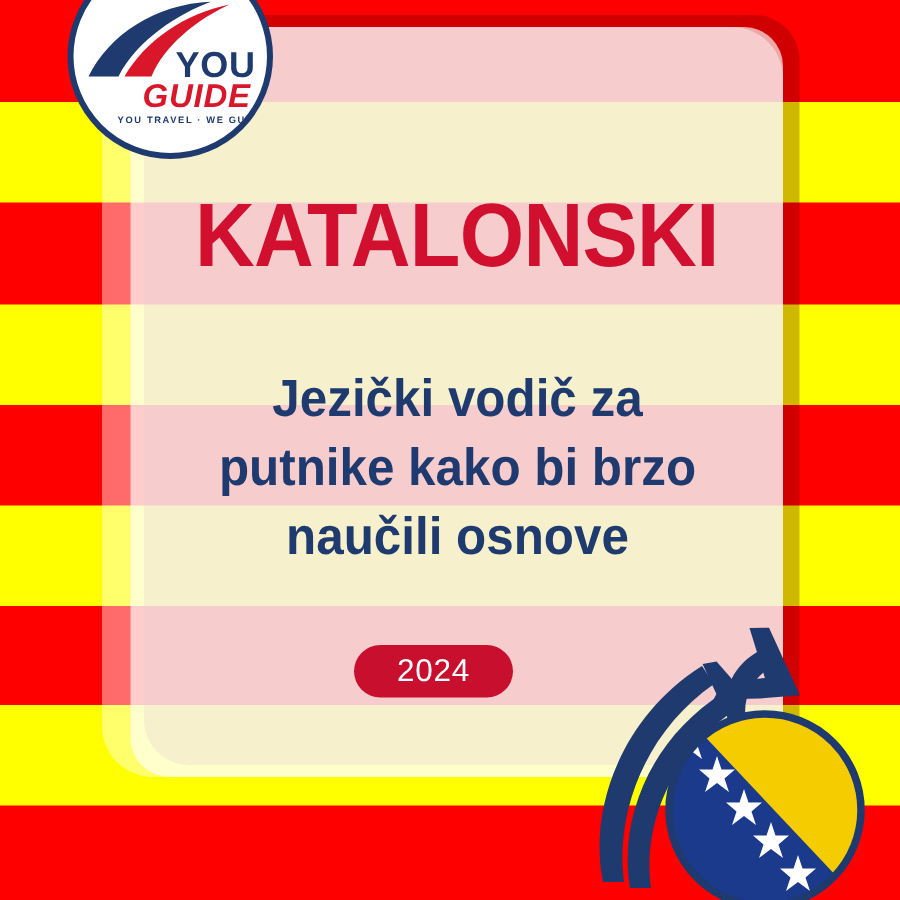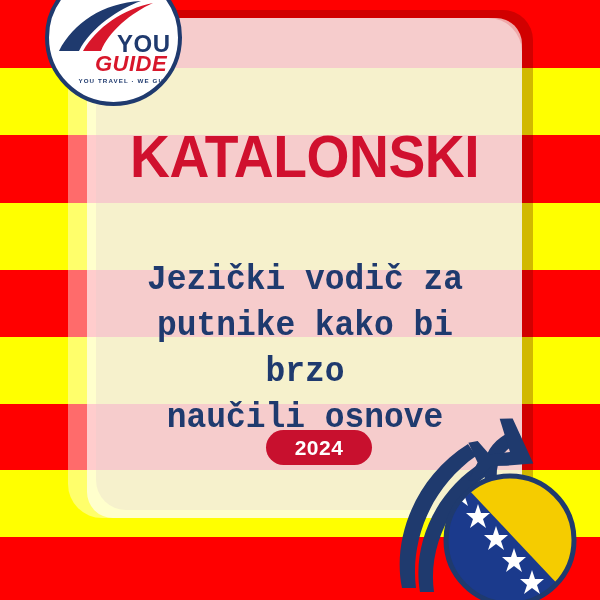--- a/index.html
+++ b/index.html
@@ -134,43 +134,43 @@
     letter-spacing: -0.5px;
     transform: scaleX(0.92);
     font-family: "Liberation Sans Narrow", "Liberation Sans", sans-serif;
     white-space: nowrap;
   }
 
   
   .subtitle {
     position: absolute;
     left: 100px;
-    top: 257px;
+    top: 243px;
     width: 410px;
     text-align: center;
     color: #1f3a6e;
     font-size: 35px;
     font-weight: bold;
     line-height: 46px;
-    font-family: Liberation Mono, monospace;
+    font-family: Liberation Sans, sans-serif;
   }
   .subtitle div { transform: scaleX(0.94); }
 
   
   .year-pill {
     position: absolute;
-    left: 266px;
+    left: 236px;
     top: 430px;
     width: 106px;
     height: 35px;
     border-radius: 18px;
     background: #c8102e;
     color: #ffffff;
     font-size: 21px;
-    font-weight: bold;
+    font-weight: normal;
     display: flex;
     align-items: center;
     justify-content: center;
     font-family: "Liberation Sans", sans-serif;
     letter-spacing: 0.5px;
   }
 
   
   .emblem {
     position: absolute;

